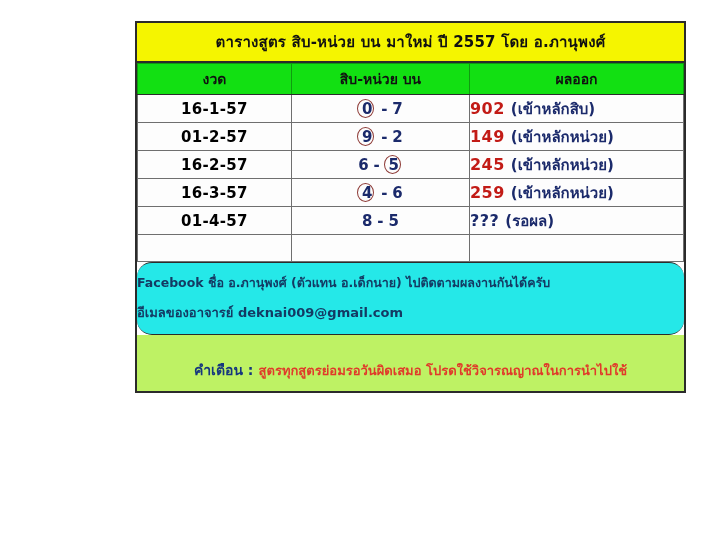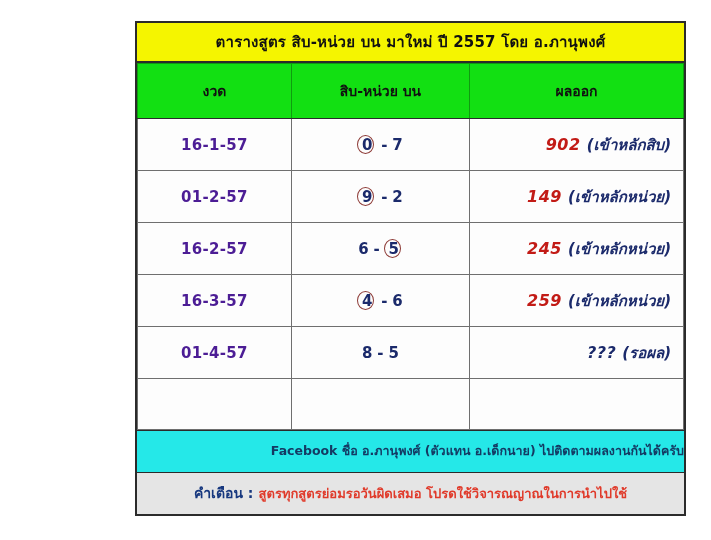--- a/index.html
+++ b/index.html
@@ -32,78 +32,78 @@
   
   table.grid{
     border-collapse:collapse;width:100%;table-layout:fixed;
   }
   table.grid col.c1{width:28.2%;}
   table.grid col.c2{width:32.6%;}
   table.grid col.c3{width:39.2%;}
 
   table.grid th,table.grid td{
     border:1px solid #6f6f6f;
-    padding:12px;height:27px;
+    padding:0;height:27px;
     text-align:center;vertical-align:middle;
     background:#fdfdfd;
   }
   table.grid thead th{
     background:#12e012;height:30px;
     border:1px solid #0f9c0f;
     border-bottom:1px solid #2b2b2b;
   }
   .th-text{font-size:14px;font-weight:bold;color:#111111;}
 
-  .date-cell{font-size:15px;font-weight:bold;color:#4c1d95;letter-spacing:.3px;}
+  .date-cell{font-size:15px;font-weight:bold;color:#000000;letter-spacing:.3px;}
 
   .pair{
     font-size:15px;font-weight:bold;color:#1b2a6b;
     display:inline-flex;align-items:center;justify-content:center;gap:2px;
     line-height:1;
   }
   .pair .d{display:inline-block;padding:0 1px;}
   .pair .dash{padding:0 2px;color:#1b2a6b;}
   .pair .circled{
     position:relative;display:inline-flex;align-items:center;justify-content:center;
     width:18px;height:18px;
   }
   .pair .circled::before{
     content:"";position:absolute;left:0;top:-1px;width:17px;height:19px;
     border:1.6px solid #8d3a36;border-radius:50%;
     box-sizing:border-box;
   }
 
   .result-cell{
-    display:flex;align-items:baseline;justify-content:flex-end;gap:6px;
+    display:flex;align-items:baseline;justify-content:flex-start;gap:6px;
     line-height:1;
-    font-style:italic;
   }
   .res-num{font-size:16px;font-weight:bold;color:#c21b16;letter-spacing:.5px;}
   .res-num.pending{color:#1b2a6b;}
   .res-note{font-size:15px;font-weight:bold;color:#1b2a6b;}
 
   tr.blank-row td{height:26px;}
 
   
   .contact{
     background:#25e8e8;
     border-top:1px solid #2b2b2b;
     border-bottom:1px solid #2b2b2b;
     padding:7px 0 8px 0;
-    text-align:right;
+    text-align:left;
+    border-radius:15px;
   }
   .contact-line{
     font-size:12.5px;font-weight:bold;color:#143a63;
     padding:3px 0;white-space:nowrap;
   }
   .contact-line.email{font-size:13px;padding-top:6px;}
 
   .warn{
-    background:#e5e5e5;
-    padding:9px 0 10px 0;
+    background:#bef264;
+    padding:24px 0 10px 0;
     text-align:center;white-space:nowrap;
   }
   .warn-label{font-size:14px;font-weight:bold;color:#16377e;}
   .warn-text{font-size:13px;font-weight:bold;color:#e03a2a;}
 </style>
 </head>
 <body>
 
 <div class="stage">
   <div class="card">
@@ -205,20 +205,21 @@
           <tr class="blank-row">
             <td></td>
             <td></td>
             <td></td>
           </tr>
         </tbody>
     </table>
 
     <div class="contact">
       <div class="contact-line">Facebook ชื่อ อ.ภานุพงศ์ (ตัวแทน อ.เด็กนาย) ไปติดตามผลงานกันได้ครับ</div>
+      <div class="contact-line email">อีเมลของอาจารย์  deknai009@gmail.com</div>
     </div>
 
     <div class="warn">
       <span class="warn-label">คำเตือน :</span>
       <span class="warn-text">สูตรทุกสูตรย่อมรอวันผิดเสมอ โปรดใช้วิจารณญาณในการนำไปใช้</span>
     </div>
 
   </div>
 </div>
 

